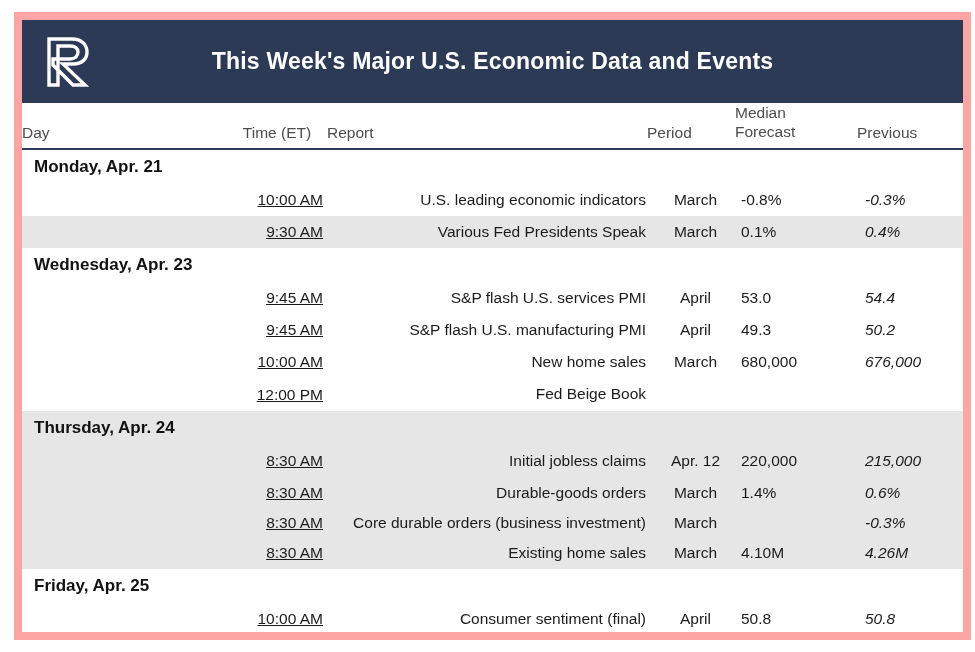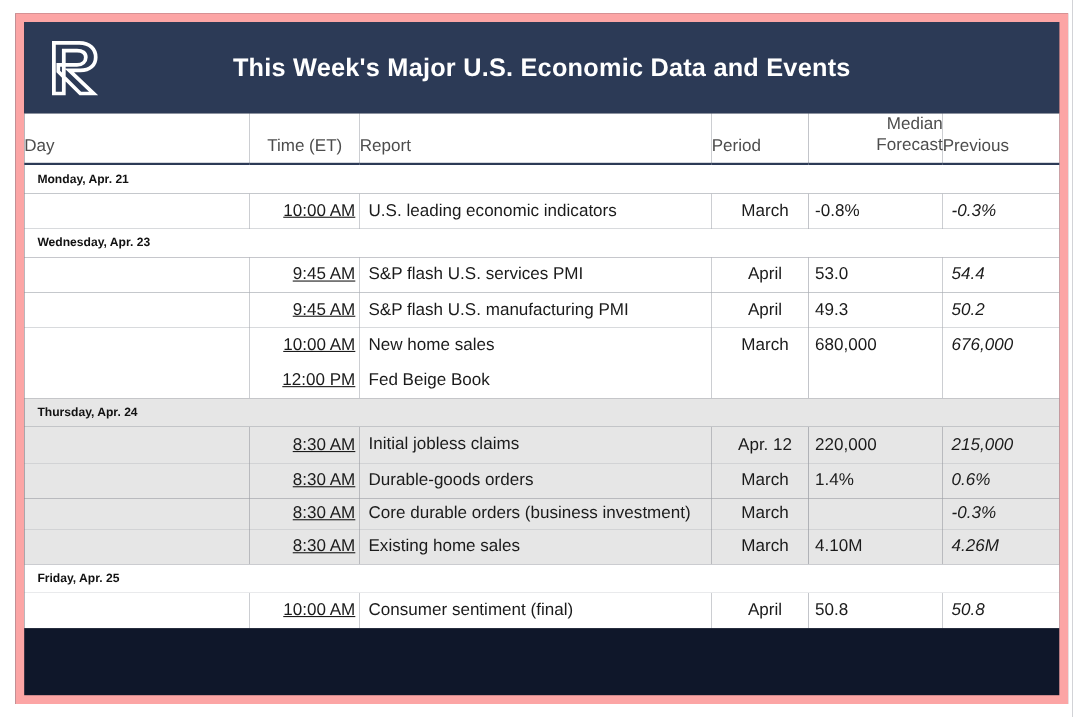--- a/index.html
+++ b/index.html
@@ -75,42 +75,42 @@
   .col-time   { width: 100px; }
   .col-report { width: 320px; }
   .col-period { width: 88px; }
   .col-median { width: 122px; }
   .col-prev   { width: 112px; }
 
   th.th-day    { text-align: left;  padding-left: 12px; }
   th.th-time   { text-align: center; padding-right: 4px; }
   th.th-report { text-align: left;  padding-left: 8px; }
   th.th-period { text-align: left;  padding-left: 10px; }
-  th.th-median { text-align: right;  padding-left: 6px; }
+  th.th-median { text-align: left;  padding-left: 6px; }
   th.th-prev   { text-align: left;  padding-left: 8px; }
   .th-two-line { line-height: 1.25; }
 
   tr.group-row td {
     font-weight: bold;
-    font-size: 11px;
+    font-size: 17px;
     color: #121212;
     padding: 7px 0 7px 12px;
   }
   tr.zebra td { background: #e6e6e6; }
   tr.plain td { background: #ffffff; }
 
   td.c-day { }
   td.c-time {
     text-align: right;
     padding-right: 4px;
     white-space: nowrap;
     text-decoration: underline;
   }
   td.c-report {
-    text-align: left;
+    text-align: right;
     padding-left: 8px;
     line-height: 1.3;
     margin-left: 36px;
   }
   td.c-period { text-align: center; padding-left: 10px; }
   td.c-median { text-align: left; padding-left: 6px; }
   td.c-prev   { text-align: left; padding-left: 8px; font-style: italic; }
 
   tr.data-row td {
     padding-top: 6px;
@@ -163,20 +163,28 @@
             <td colspan="6" class="c-day">Monday, Apr. 21</td>
           </tr>
           <tr class="data-row plain">
             <td class="c-day"></td>
             <td class="c-time">10:00 AM</td>
             <td class="c-report">U.S. leading economic indicators</td>
             <td class="c-period">March</td>
             <td class="c-median">-0.8%</td>
             <td class="c-prev">-0.3%</td>
           </tr>
+          <tr class="data-row zebra">
+            <td class="c-day"></td>
+            <td class="c-time">9:30 AM</td>
+            <td class="c-report">Various Fed Presidents Speak</td>
+            <td class="c-period">March</td>
+            <td class="c-median">0.1%</td>
+            <td class="c-prev">0.4%</td>
+          </tr>
           <tr class="group-row plain">
             <td colspan="6" class="c-day">Wednesday, Apr. 23</td>
           </tr>
           <tr class="data-row plain">
             <td class="c-day"></td>
             <td class="c-time">9:45 AM</td>
             <td class="c-report">S&amp;P flash U.S. services PMI</td>
             <td class="c-period">April</td>
             <td class="c-median">53.0</td>
             <td class="c-prev">54.4</td>

